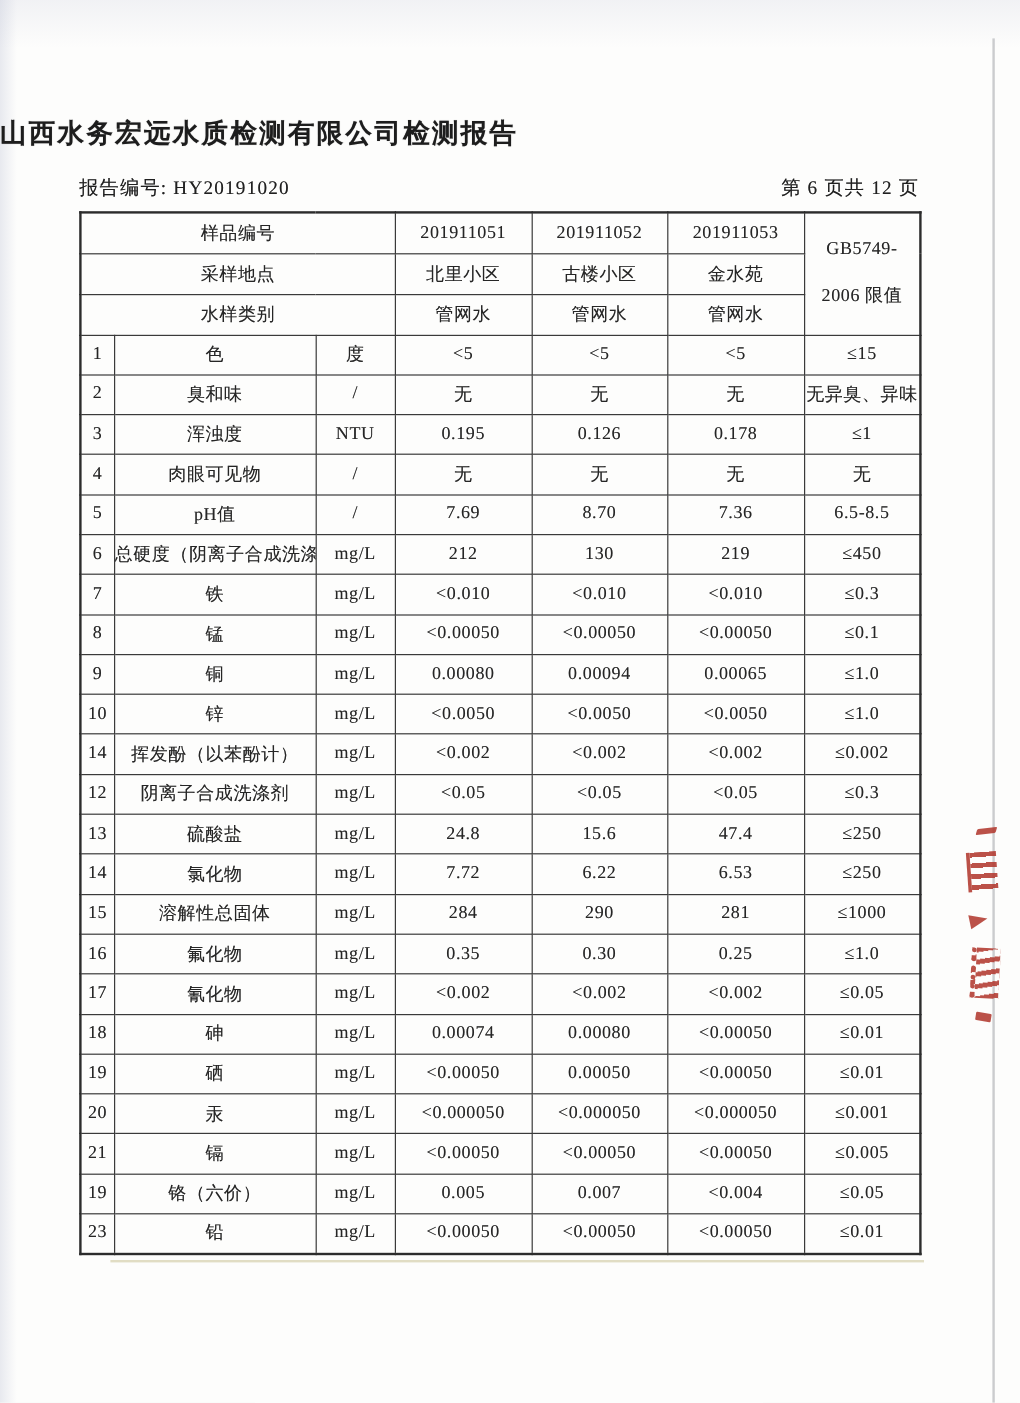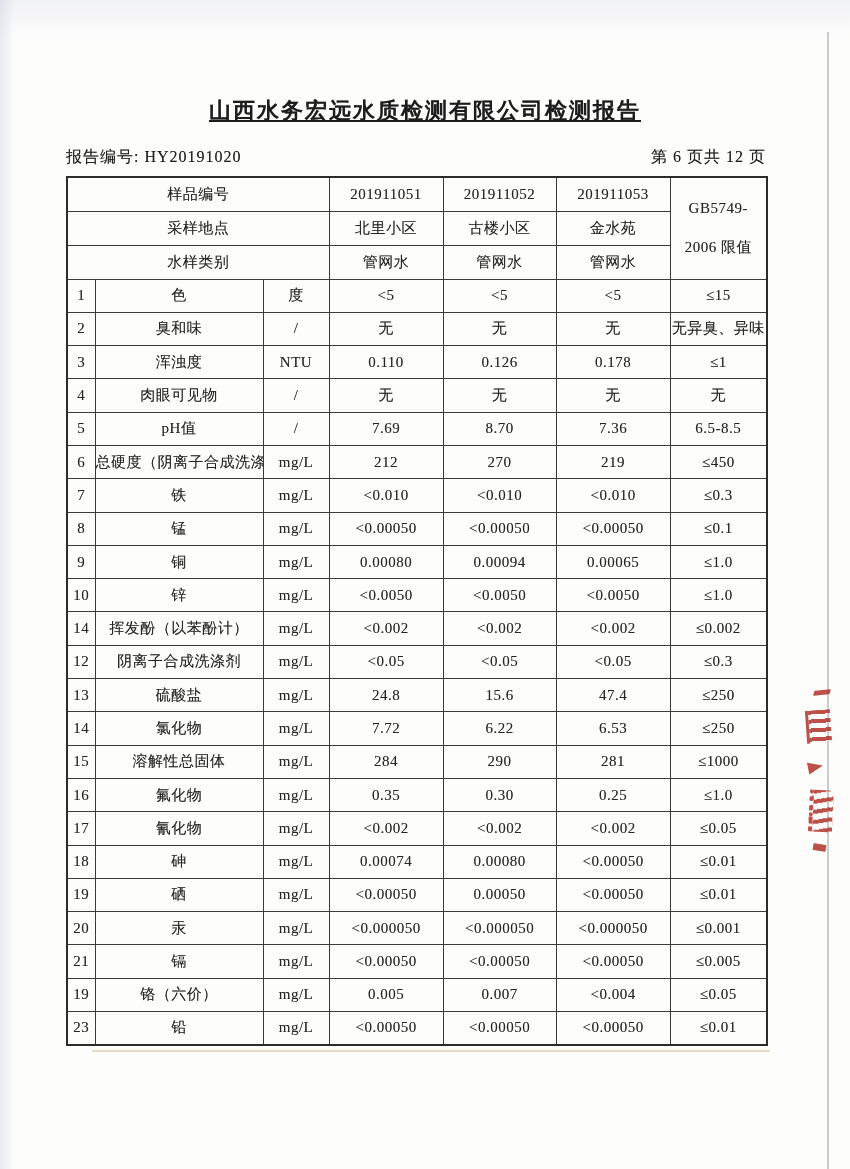--- a/index.html
+++ b/index.html
@@ -29,26 +29,24 @@
   .scan-right-line {
     position: absolute; left: 827px; top: 32px; width: 2px; height: 1137px;
     background: #c2c3c6; opacity: 0.85;
   }
   .scan-bottom-line {
     position: absolute; left: 92px; top: 1050px; width: 678px; height: 2px;
     background: #cfc89f; opacity: 0.6;
   }
   .doc-title {
     position: absolute; top: 96px; left: 0; width: 100%;
-    text-align: center;
     font-family: "Liberation Sans", "DejaVu Sans", sans-serif;
     font-size: 22px; font-weight: bold; letter-spacing: 2px;
     color: #1d1d1d;
     text-shadow: 0 0 0.6px rgba(30,30,30,0.5);
-    text-decoration: underline;
   }
   .meta-row {
     position: absolute; top: 147px; left: 66px; width: 700px;
     display: flex; justify-content: space-between; align-items: center;
     font-size: 16px; letter-spacing: 1px;
     color: #202020;
     text-shadow: 0 0 0.5px rgba(30,30,30,0.45);
   }
   table.results {
     position: absolute; left: 66px; top: 176px;
@@ -156,21 +154,21 @@
           <td class="c2">/</td>
           <td class="c3">无</td>
           <td class="c4">无</td>
           <td class="c5">无</td>
           <td class="c6">无异臭、异味</td>
         </tr>
         <tr>
           <td class="c0">3</td>
           <td class="c1">浑浊度</td>
           <td class="c2">NTU</td>
-          <td class="c3">0.110</td>
+          <td class="c3">0.195</td>
           <td class="c4">0.126</td>
           <td class="c5">0.178</td>
           <td class="c6">≤1</td>
         </tr>
         <tr>
           <td class="c0">4</td>
           <td class="c1">肉眼可见物</td>
           <td class="c2">/</td>
           <td class="c3">无</td>
           <td class="c4">无</td>
@@ -184,21 +182,21 @@
           <td class="c3">7.69</td>
           <td class="c4">8.70</td>
           <td class="c5">7.36</td>
           <td class="c6">6.5-8.5</td>
         </tr>
         <tr>
           <td class="c0">6</td>
           <td class="c1">总硬度（阴离子合成洗涤剂）</td>
           <td class="c2">mg/L</td>
           <td class="c3">212</td>
-          <td class="c4">270</td>
+          <td class="c4">130</td>
           <td class="c5">219</td>
           <td class="c6">≤450</td>
         </tr>
         <tr>
           <td class="c0">7</td>
           <td class="c1">铁</td>
           <td class="c2">mg/L</td>
           <td class="c3">&lt;0.010</td>
           <td class="c4">&lt;0.010</td>
           <td class="c5">&lt;0.010</td>

